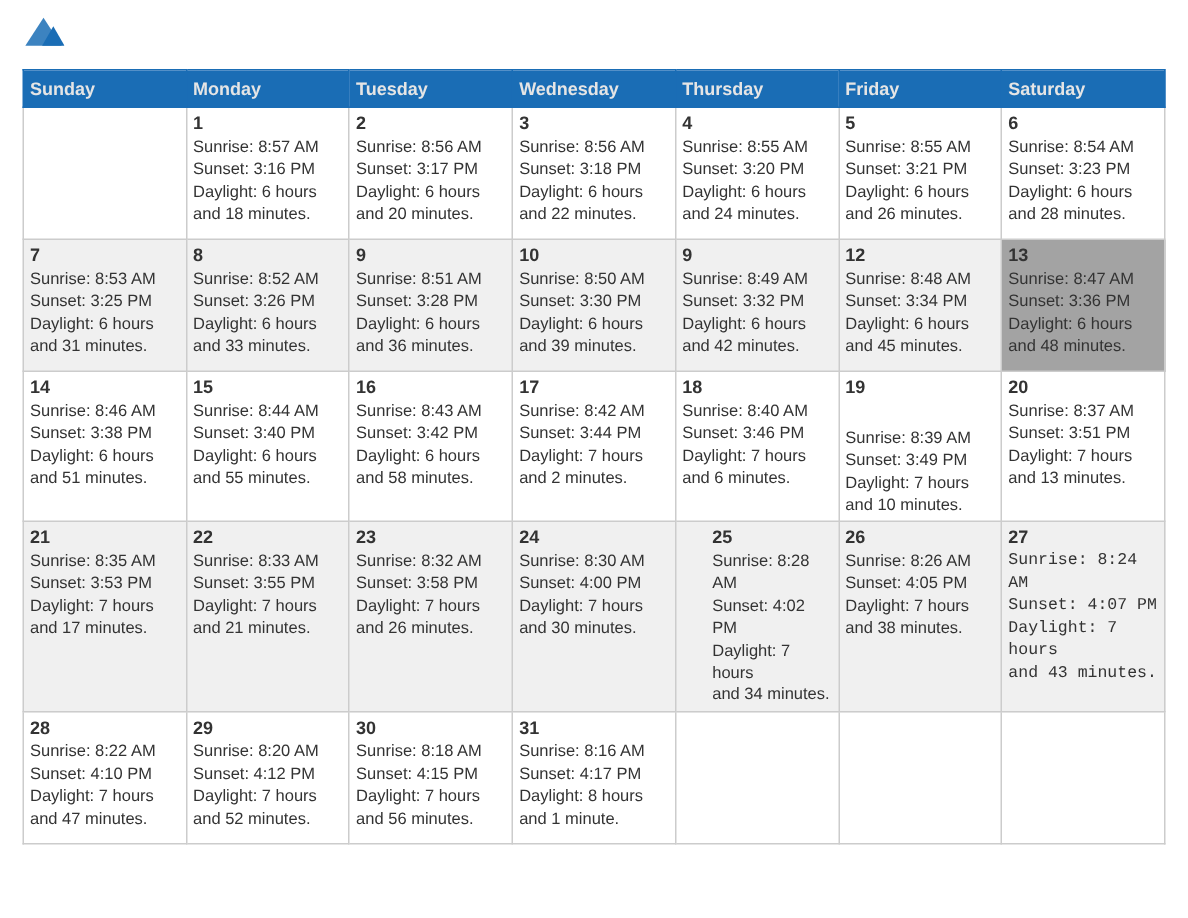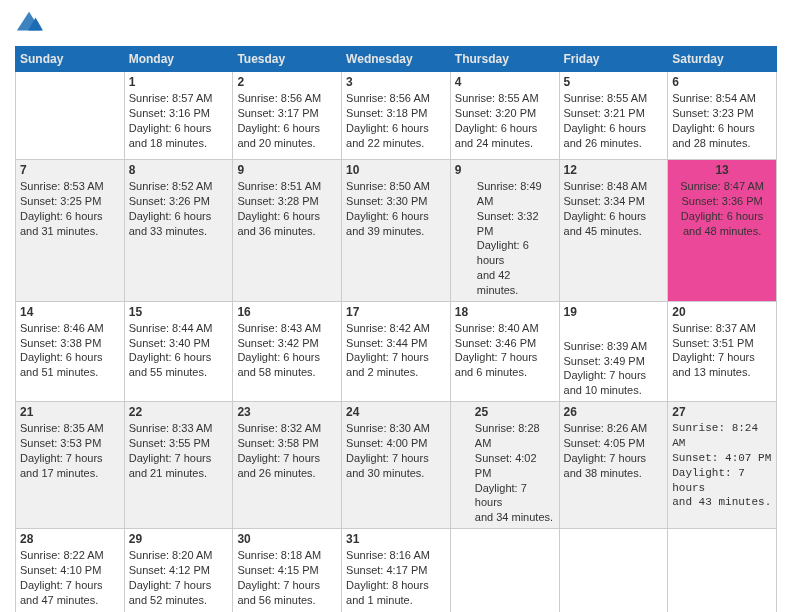--- a/index.html
+++ b/index.html
@@ -203,33 +203,33 @@
           </td>
           <td style="background: rgb(240, 240, 240);">
             <span class="day-number">10</span>
             <div class="day-info" style="white-space: pre-line;">Sunrise: 8:50 AM
 Sunset: 3:30 PM
 Daylight: 6 hours
 and 39 minutes.</div>
           </td>
           <td style="background: rgb(240, 240, 240);">
             <span class="day-number">9</span>
-            <div class="day-info" style="white-space: pre-line; margin-left: 22px;">Sunrise: 8:49 AM
+            <div class="day-info" style="white-space: pre-line;">Sunrise: 8:49 AM
 Sunset: 3:32 PM
 Daylight: 6 hours
 and 42 minutes.</div>
           </td>
           <td style="background: rgb(240, 240, 240);">
             <span class="day-number">12</span>
             <div class="day-info" style="white-space: pre-line;">Sunrise: 8:48 AM
 Sunset: 3:34 PM
 Daylight: 6 hours
 and 45 minutes.</div>
           </td>
-          <td style="background: #ec4899; text-align: center;">
+          <td style="background: #a3a3a3;">
             <span class="day-number">13</span>
             <div class="day-info" style="white-space: pre-line;">Sunrise: 8:47 AM
 Sunset: 3:36 PM
 Daylight: 6 hours
 and 48 minutes.</div>
           </td>
         </tr>
         <tr>
           <td>
             <span class="day-number">14</span>

